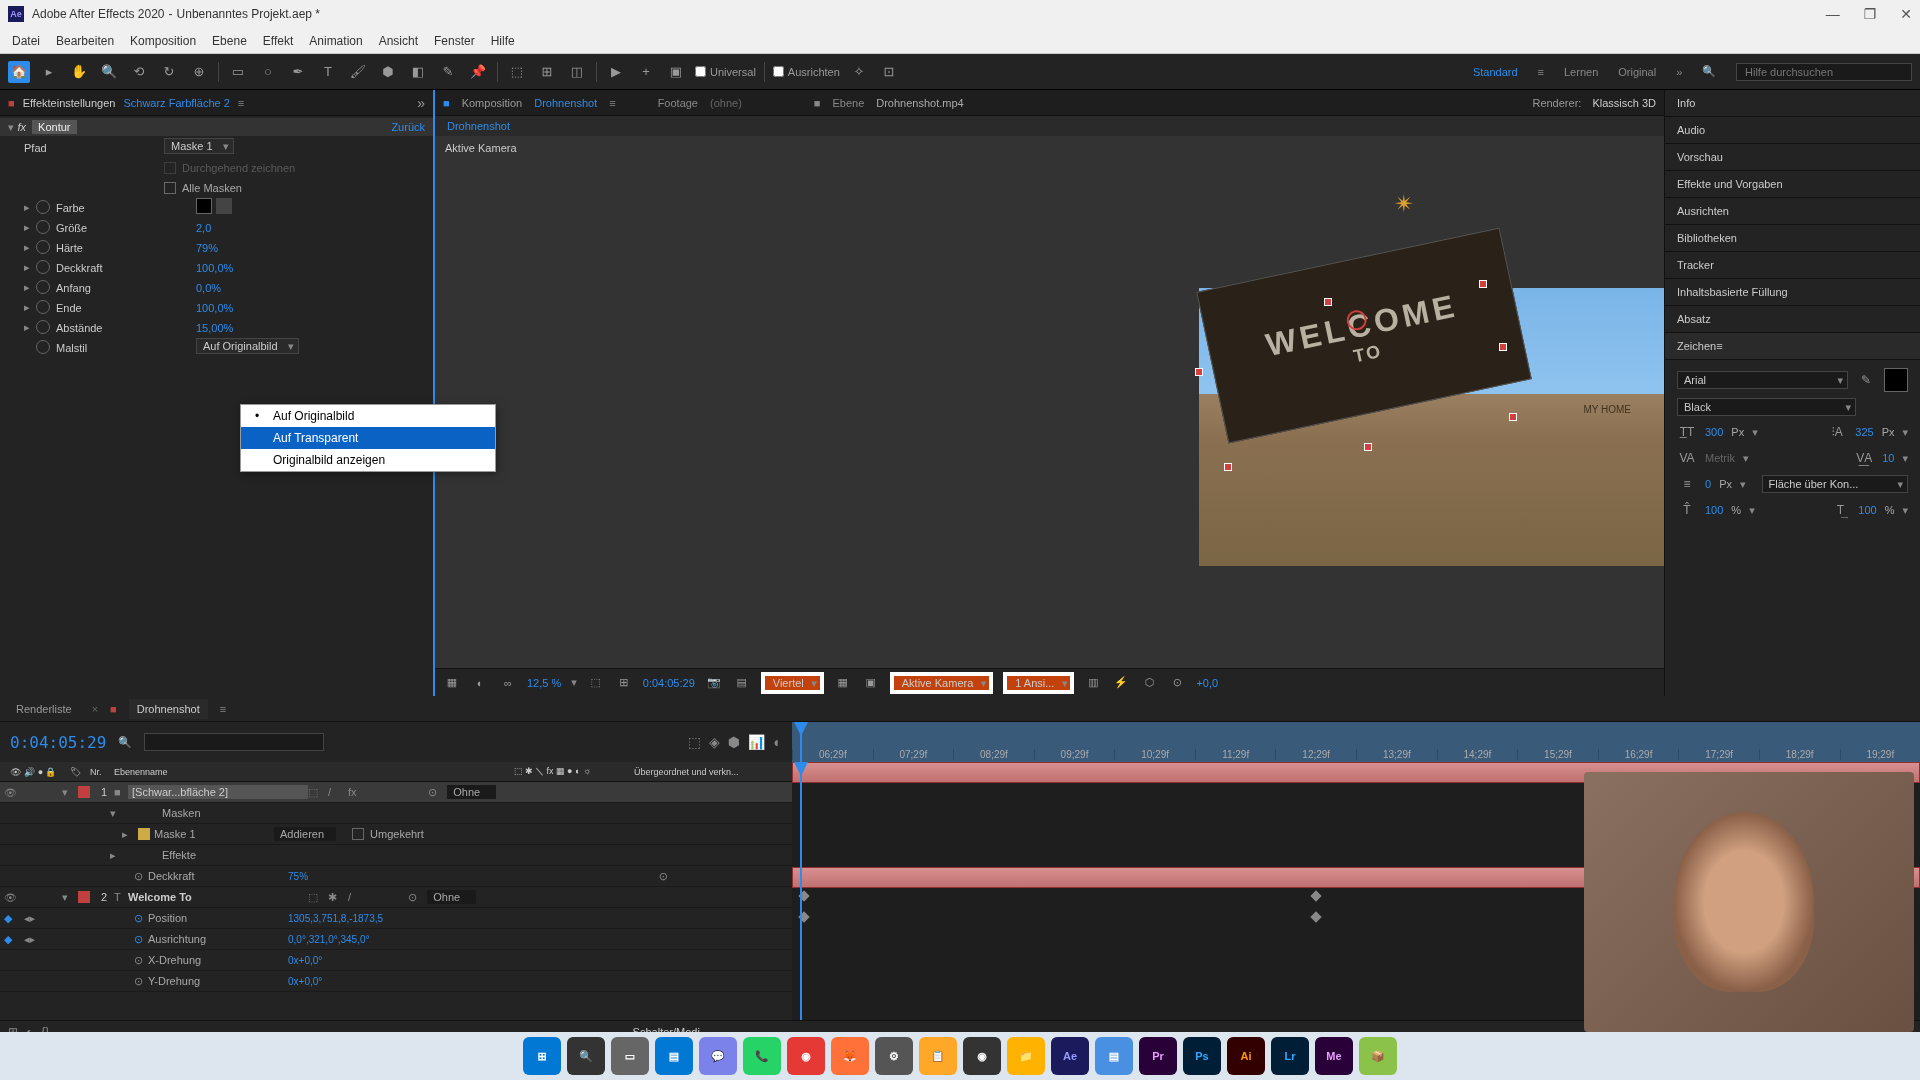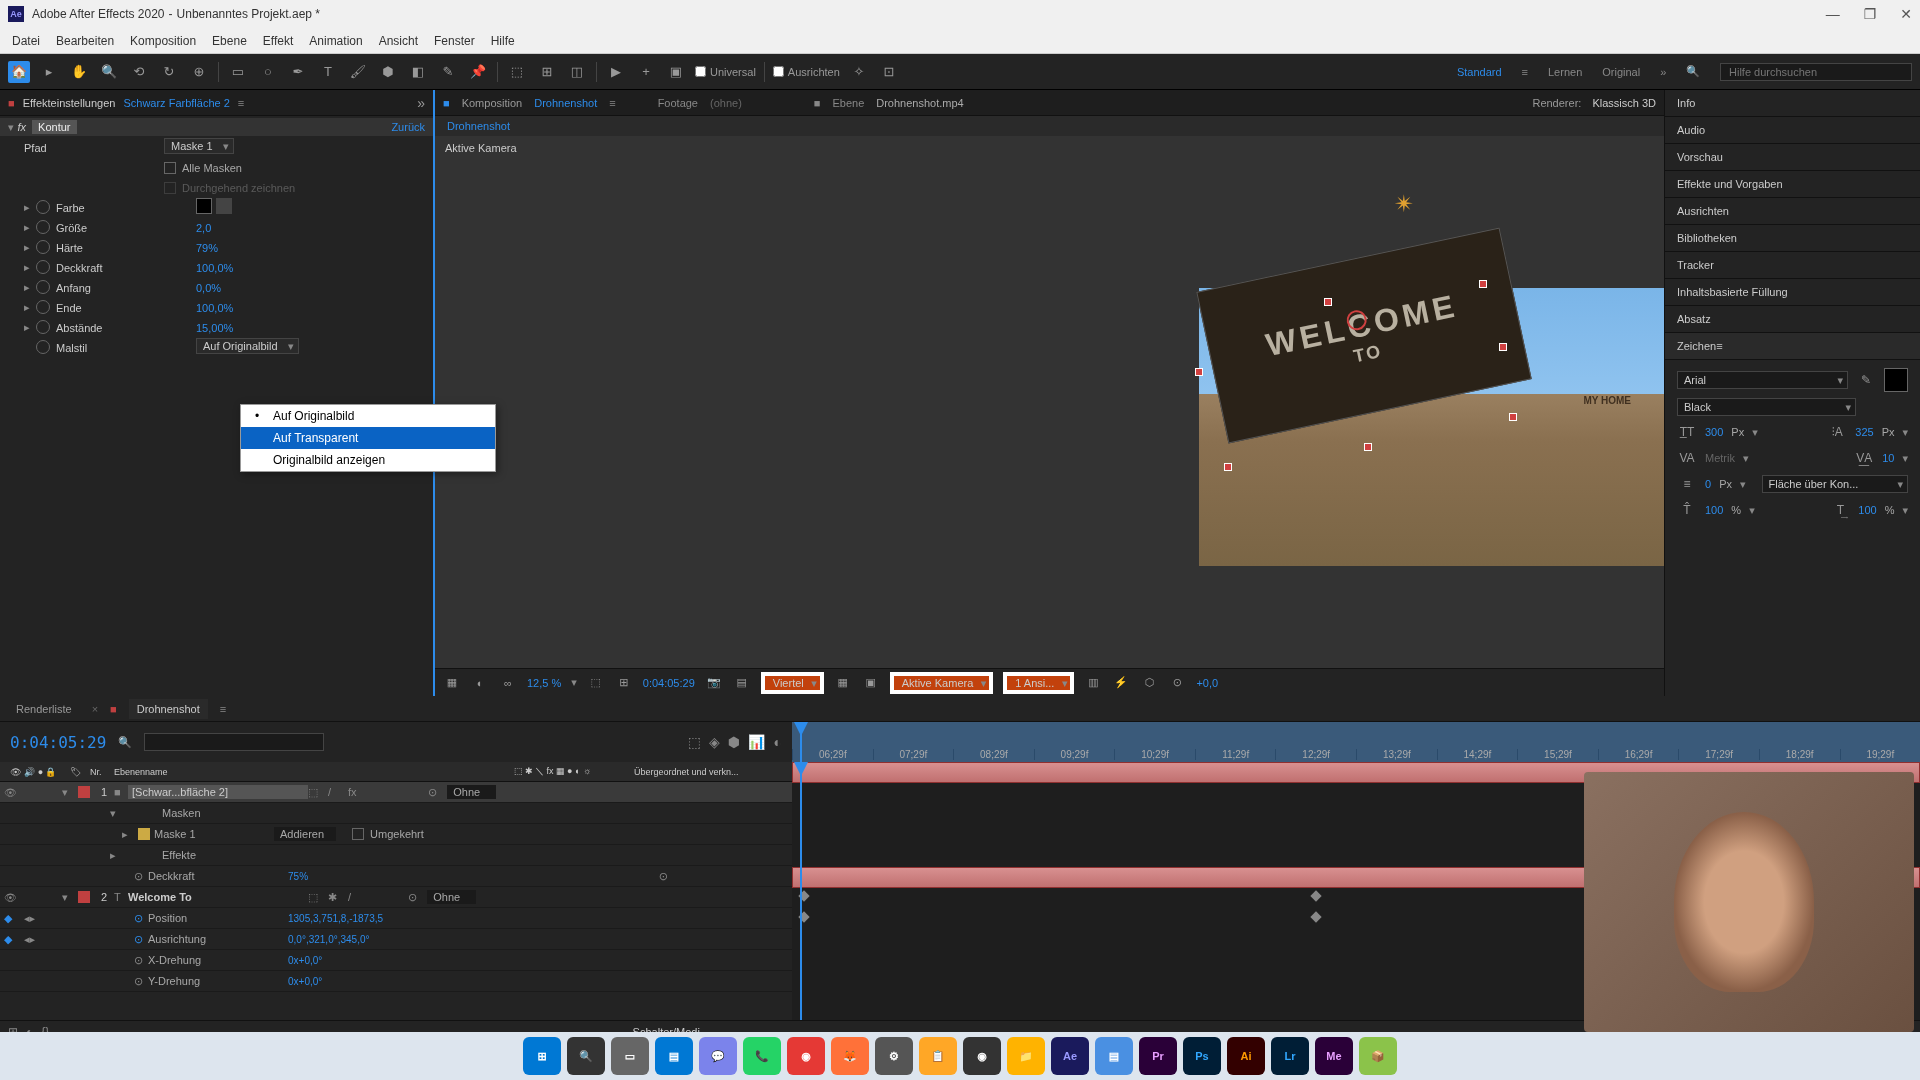--- a/index.html
+++ b/index.html
@@ -11,21 +11,21 @@
 .menubar{height:26px;background:#f0f0f0;display:flex;align-items:center;padding:0 12px;gap:16px;color:#333;font-size:12px;border-bottom:1px solid #ccc}
 .menubar span{cursor:pointer}
 .toolbar{height:36px;background:#232323;display:flex;align-items:center;padding:0 8px;gap:8px;border-bottom:1px solid #000}
 .toolbar .tool{width:22px;height:22px;display:flex;align-items:center;justify-content:center;color:#999;cursor:pointer;font-size:13px}
 .toolbar .tool.active{background:#2d8ceb;color:#fff;border-radius:2px}
 .toolbar .sep{width:1px;height:20px;background:#444}
 .toolbar .check{display:flex;align-items:center;gap:4px;color:#999;font-size:11px}
 .toolbar .right-group{margin-left:auto;display:flex;align-items:center;gap:20px}
 .toolbar .ws{color:#2d8ceb;font-size:11px}
 .toolbar .ws.inactive{color:#888}
-.toolbar .search{background:#1a1a1a;border:1px solid #444;padding:2px 8px;width:192px;color:#666;font-size:11px}
+.toolbar .search{background:#1a1a1a;border:1px solid #444;padding:2px 8px;width:176px;color:#666;font-size:11px}
 .main-area{display:flex;height:606px}
 .left-panel{width:435px;background:#232323;border-right:2px solid #2d8ceb;display:flex;flex-direction:column}
 .left-panel .tab-row{height:26px;display:flex;align-items:center;padding:0 8px;gap:8px;background:#1e1e1e;border-bottom:1px solid #111}
 .left-panel .tab-row .tab{color:#999;font-size:11px}
 .left-panel .tab-row .tab.active{color:#ccc}
 .left-panel .tab-row .link{color:#2d8ceb}
 .left-panel .tab-row .menu-icon{margin-left:auto;color:#999;font-size:14px}
 .left-panel .breadcrumb{padding:4px 8px;color:#999;font-size:11px;background:#2a2a2a}
 .effects-list{flex:1;padding:2px 0;position:relative}
 .effect-header{display:flex;align-items:center;padding:2px 8px;background:#333}
@@ -204,29 +204,29 @@
       <div class="effect-header">
         <span style="color:#888;margin-right:4px">▾</span>
         <span class="fx">fx</span>
         <span class="name">Kontur</span>
         <span class="reset">Zurück</span>
       </div>
       <div class="prop-row">
         <span class="label">Pfad</span>
         <span class="dropdown">Maske 1</span>
       </div>
-      <div class="prop-row">
-        <span class="label"></span>
-        <span class="checkbox"></span>
-        <span>Alle Masken</span>
-      </div>
       <div class="prop-row" style="opacity:.4">
         <span class="label"></span>
         <span class="checkbox"></span>
         <span>Durchgehend zeichnen</span>
+      </div>
+      <div class="prop-row">
+        <span class="label"></span>
+        <span class="checkbox"></span>
+        <span>Alle Masken</span>
       </div>
       <div class="prop-row">
         <span class="arrow">▸</span>
           <span class="stopwatch"></span>
         <span class="label">Farbe</span>
         <span class="swatch"></span>
         <span class="dropper"></span>
       </div>
       <div class="prop-row">
         <span class="arrow">▸</span>
@@ -294,21 +294,21 @@
     <div class="breadcrumb">Drohnenshot</div>
     <div class="viewer">
       <div class="camera-label">Aktive Kamera</div>
       <div class="sun">✴</div>
       <div class="comp-preview">
         <div class="billboard">
           <div class="t1">WELCOME</div>
           <div class="t2">TO</div>
           <div class="anchor"></div>
         </div>
-        <div style="position:absolute;right:60px;top:107px;color:#403020;font-size:10px;font-weight:bold">MY HOME</div>
+        <div style="position:absolute;right:60px;top:116px;color:#403020;font-size:10px;font-weight:normal">MY HOME</div>
         <div class="handle" style="left:-4px;top:80px"></div>
         <div class="handle" style="left:280px;top:-8px"></div>
         <div class="handle" style="left:125px;top:10px"></div>
         <div class="handle" style="left:300px;top:55px"></div>
         <div class="handle" style="left:25px;top:175px"></div>
         <div class="handle" style="left:165px;top:155px"></div>
         <div class="handle" style="left:310px;top:125px"></div>
       </div>
     </div>
     <div class="viewer-toolbar">

